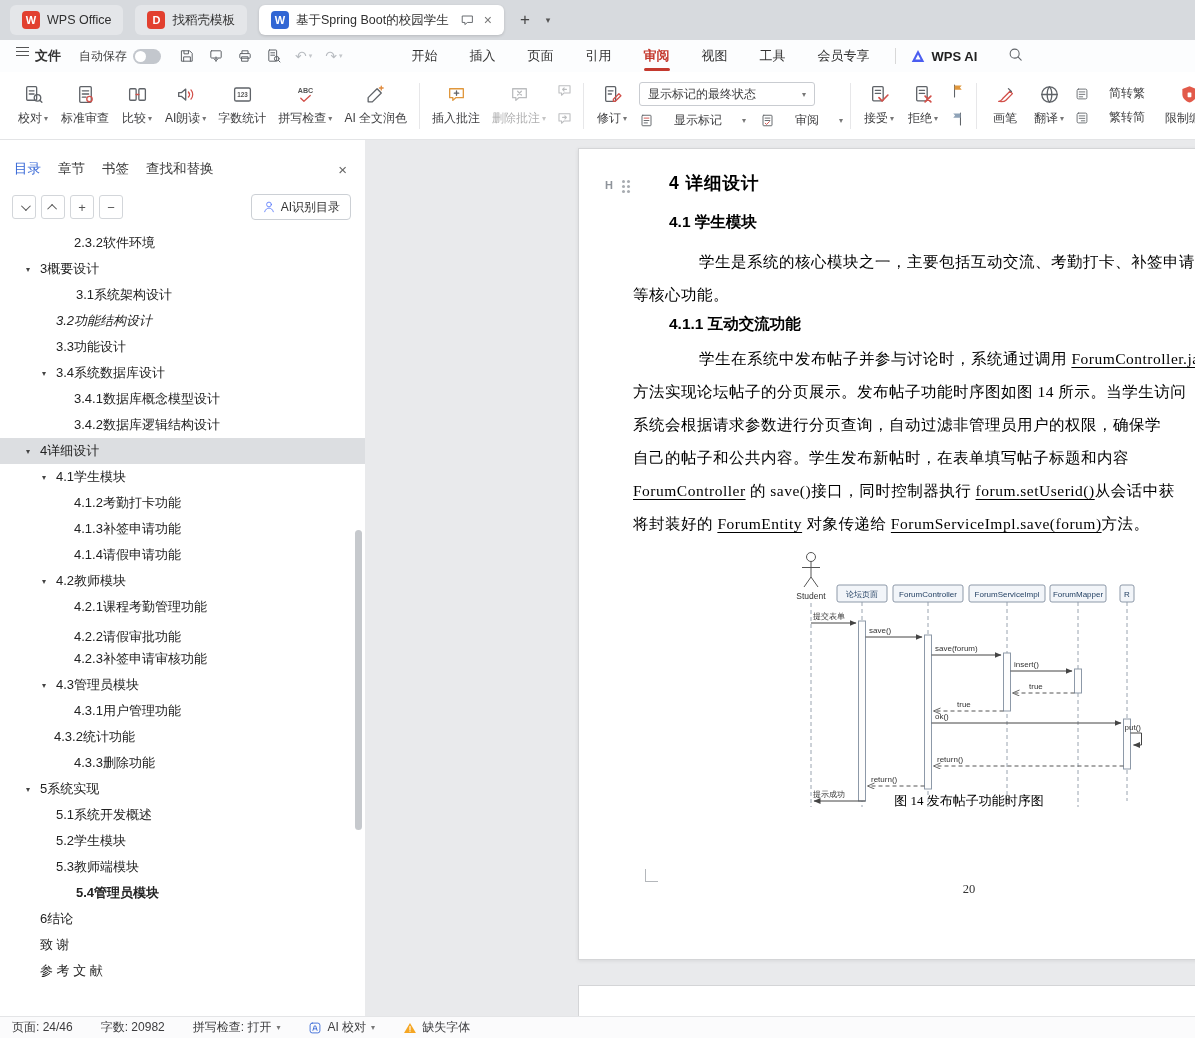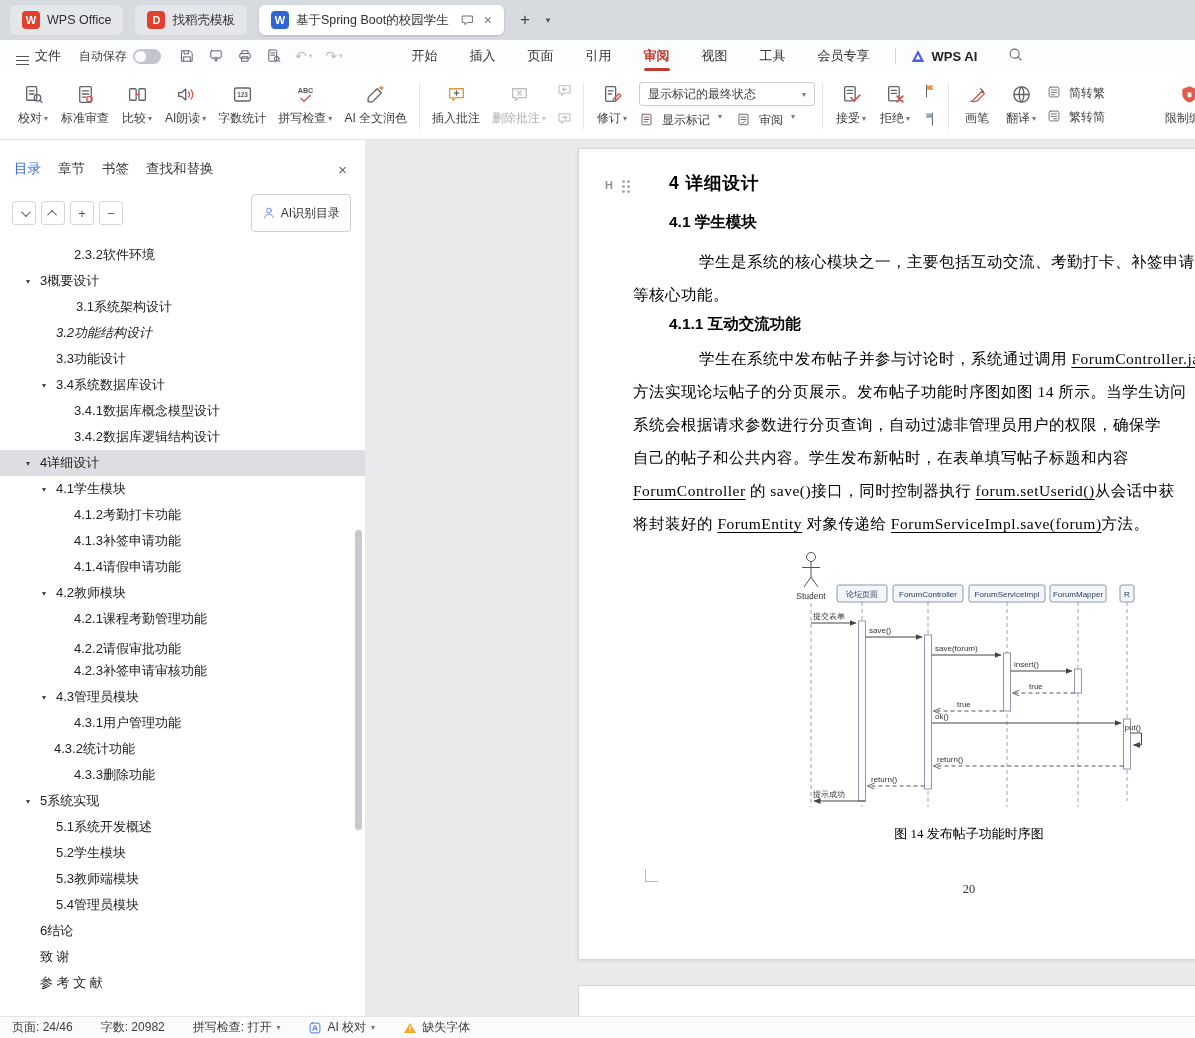--- a/index.html
+++ b/index.html
@@ -12,21 +12,21 @@
   .tchip.active{background:#fff;box-shadow:0 1px 3px rgba(0,0,0,.15);}
   .sq{width:18px;height:18px;border-radius:4px;display:flex;align-items:center;justify-content:center;color:#fff;font-weight:bold;font-size:11px;}
   .sq.red{background:#e2402f;}
   .sq.blue{background:#3166d4;}
   .tchip .bub{width:15px;height:15px;margin-left:4px;}
   .tclose{color:#777;font-size:14px;margin-left:2px;}
   .newtab{font-size:17px;color:#444;padding:0 4px;}
   .tabcaret{font-size:9px;color:#555;}
   
   .menubar{position:absolute;top:40px;left:0;right:0;height:32px;background:#fcfdfe;display:flex;align-items:center;}
-  .mfile{display:flex;align-items:flex-end;gap:6px;margin-left:16px;font-size:13px;color:#333;}
+  .mfile{display:flex;align-items:flex-start;gap:6px;margin-left:16px;font-size:13px;color:#333;font-weight:bold;}
   .hamb{width:13px;height:9px;border-top:1.6px solid #555;border-bottom:1.6px solid #555;position:relative;}
   .hamb:after{content:"";position:absolute;left:0;right:0;top:2.6px;height:1.6px;background:#555;}
   .autosave{display:flex;align-items:center;gap:6px;margin-left:18px;font-size:12px;color:#444;}
   .toggle{width:28px;height:15px;border-radius:8px;background:#c3c7cd;position:relative;}
   .toggle:after{content:"";position:absolute;left:2px;top:2px;width:11px;height:11px;border-radius:50%;background:#fff;}
   .qicons{display:flex;align-items:center;gap:13px;margin-left:18px;}
   .qicons .ic{width:16px;height:16px;}
   .undo{color:#b9bdc2;font-size:14px;display:flex;align-items:center;gap:2px;}
   .ucaret{font-size:7px;color:#c3c6ca;}
   .menu-tabs{display:flex;align-items:center;gap:10px;margin-left:58px;height:100%;}
@@ -45,36 +45,36 @@
   .rbtn{display:flex;flex-direction:column;align-items:center;justify-content:center;gap:5px;padding:3px 5px;border-radius:4px;min-width:42px;}
   .rbtn .ic{width:21px;height:21px;}
   .rlabel{font-size:12px;color:#3e3e40;display:flex;align-items:center;gap:2px;white-space:nowrap;}
   .caret{font-size:8px;color:#777;}
   .disabled{opacity:.42;}
   .ipair{display:flex;flex-direction:column;gap:8px;align-items:center;padding:0 3px;}
   .ipair .ic{width:17px;height:17px;}
   .cluster{display:flex;flex-direction:column;gap:6px;margin-left:4px;}
   .combo{width:176px;height:24px;border:1px solid #c9ccd1;border-radius:3px;display:flex;align-items:center;justify-content:space-between;padding:0 8px;font-size:12px;color:#3e3e40;background:#fff;}
   .cluster-row{display:flex;gap:14px;align-items:center;}
-  .sbtn{display:flex;gap:8px;font-size:12px;color:#3e3e40;}
+  .sbtn{display:flex;align-items:center;gap:20px;font-size:12px;color:#3e3e40;}
   .sbtn .ic{width:15px;height:15px;}
   .lpair{display:flex;flex-direction:column;gap:7px;margin-left:3px;}
   .lpair .sbtn .ic{width:14px;height:14px;}
   .ribbon-clipped{position:absolute;left:1160px;top:9px;}
   
   .sidebar{position:absolute;top:140px;left:0;width:365px;bottom:22px;background:#fff;}
   .stabs{display:flex;align-items:center;gap:17px;padding:20px 0 0 14px;font-size:13.5px;color:#3c3c3c;}
   .stab.active{color:#3566d6;}
   .sclose{margin-left:auto;margin-right:18px;font-size:15px;color:#666;}
   .stools{display:flex;align-items:center;margin:16px 0 0 12px;gap:5px;}
   .tbtn{width:24px;height:24px;border:1px solid #d3d6da;border-radius:3px;display:flex;align-items:center;justify-content:center;color:#555;background:#fff;font-size:13px;}
   .chev{width:7px;height:7px;border-right:1.4px solid #555;border-bottom:1.4px solid #555;}
   .chev.down{transform:rotate(45deg) translateY(-2px);}
   .chev.up{transform:rotate(-135deg) translateY(-2px);}
-  .aibtn{margin-left:auto;margin-right:14px;height:38px;border:1px solid #ccd0d5;border-radius:4px;display:flex;align-items:center;gap:5px;padding:0 10px;font-size:12px;color:#333;background:#fff;}
+  .aibtn{margin-left:auto;margin-right:14px;height:26px;border:1px solid #ccd0d5;border-radius:4px;display:flex;align-items:center;gap:5px;padding:0 10px;font-size:12px;color:#333;background:#fff;}
   .aibtn .ic{width:14px;height:14px;}
   .tree{margin-top:10px;}
   .trow{height:26px;display:flex;align-items:center;font-size:13px;color:#222;white-space:nowrap;}
   .trow.sel{background:#dcdee1;}
   .tarrow{width:14px;flex:0 0 14px;font-size:8px;color:#444;}
   .sscroll{position:absolute;right:3px;top:390px;width:7px;height:300px;border-radius:4px;background:#c6c9cd;}
   
   .docarea{position:absolute;top:140px;left:365px;right:0;bottom:22px;background:#e9eaec;overflow:hidden;}
   .page{position:absolute;left:213px;top:8px;width:700px;height:812px;background:#fff;border:1px solid #d4d5d7;box-shadow:0 1px 4px rgba(0,0,0,.08);}
   .page2{position:absolute;left:213px;top:845px;width:700px;height:200px;background:#fff;border:1px solid #d4d5d7;}
@@ -87,21 +87,21 @@
   .para1{top:96px;}
   .para2{top:193px;}
   .dline{height:33px;line-height:33px;white-space:nowrap;}
   .dline.find{text-indent:66px;}
   .useg{text-decoration:underline;text-underline-offset:3px;}
   .seq{position:absolute;left:210px;top:400px;width:360px;height:270px;}
   .seq text{font-family:"Liberation Sans","DejaVu Sans",sans-serif;}
   .st{font-size:8.5px;fill:#333;}
   .lt text{font-size:8px;fill:#1c3a5e;}
   .mt text{font-size:8px;fill:#333;}
-  .figcap{position:absolute;left:210px;top:676px;width:360px;text-align:center;font-size:13px;font-family:"Liberation Serif","DejaVu Serif",serif;color:#000;}
+  .figcap{position:absolute;left:210px;top:643px;width:360px;text-align:center;font-size:13px;font-family:"Liberation Serif","DejaVu Serif",serif;color:#000;}
   .pagenum{position:absolute;left:210px;top:733px;width:360px;text-align:center;font-size:12.5px;font-family:"Liberation Serif","DejaVu Serif",serif;color:#333;}
   .cornermark{position:absolute;left:66px;top:720px;width:13px;height:13px;border-left:1px solid #b4b7bb;border-bottom:1px solid #b4b7bb;}
   
   .statusbar{position:absolute;left:0;right:0;bottom:0;height:22px;background:#fbfbfc;border-top:1px solid #e4e5e7;display:flex;align-items:center;gap:28px;padding:0 12px;font-size:12px;color:#3c3c3e;}
   .sitem{display:flex;align-items:center;gap:5px;white-space:nowrap;}
   .sitem .ic{width:14px;height:14px;}
 </style>
 </head>
 <body>
 
@@ -526,21 +526,21 @@
           <span>5.1系统开发概述</span>
         </div>
         <div class="trow" style="padding-left: 42px;">
           <span class="tarrow"></span>
           <span>5.2学生模块</span>
         </div>
         <div class="trow" style="padding-left: 42px;">
           <span class="tarrow"></span>
           <span>5.3教师端模块</span>
         </div>
-        <div class="trow" style="padding-left: 42px;">
+        <div class="trow" style="padding-left: 62px; font-weight: bold;">
           <span class="tarrow"></span>
           <span>5.4管理员模块</span>
         </div>
         <div class="trow" style="padding-left: 26px;">
           <span class="tarrow"></span>
           <span>6结论</span>
         </div>
         <div class="trow" style="padding-left: 26px;">
           <span class="tarrow"></span>
           <span>致        谢</span>

